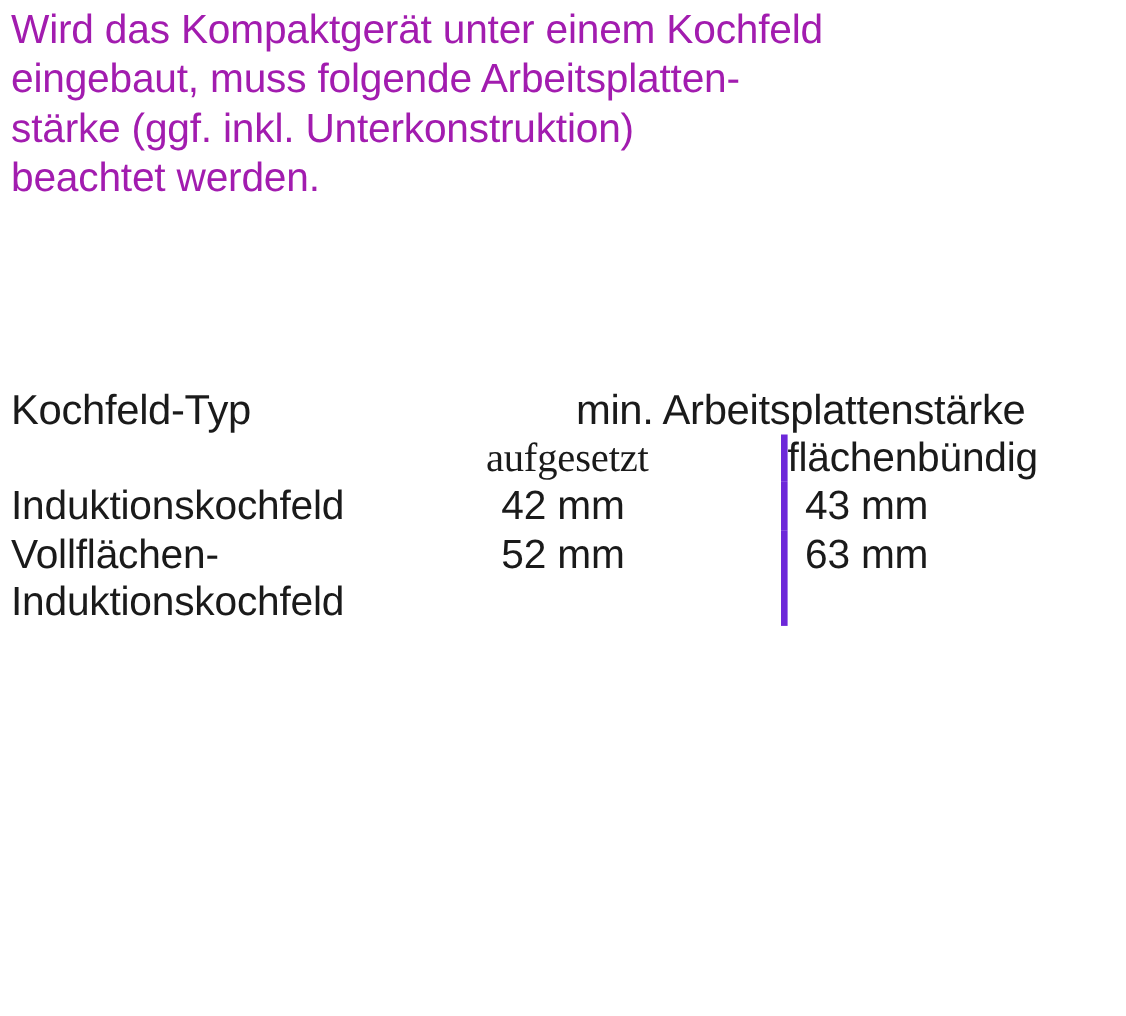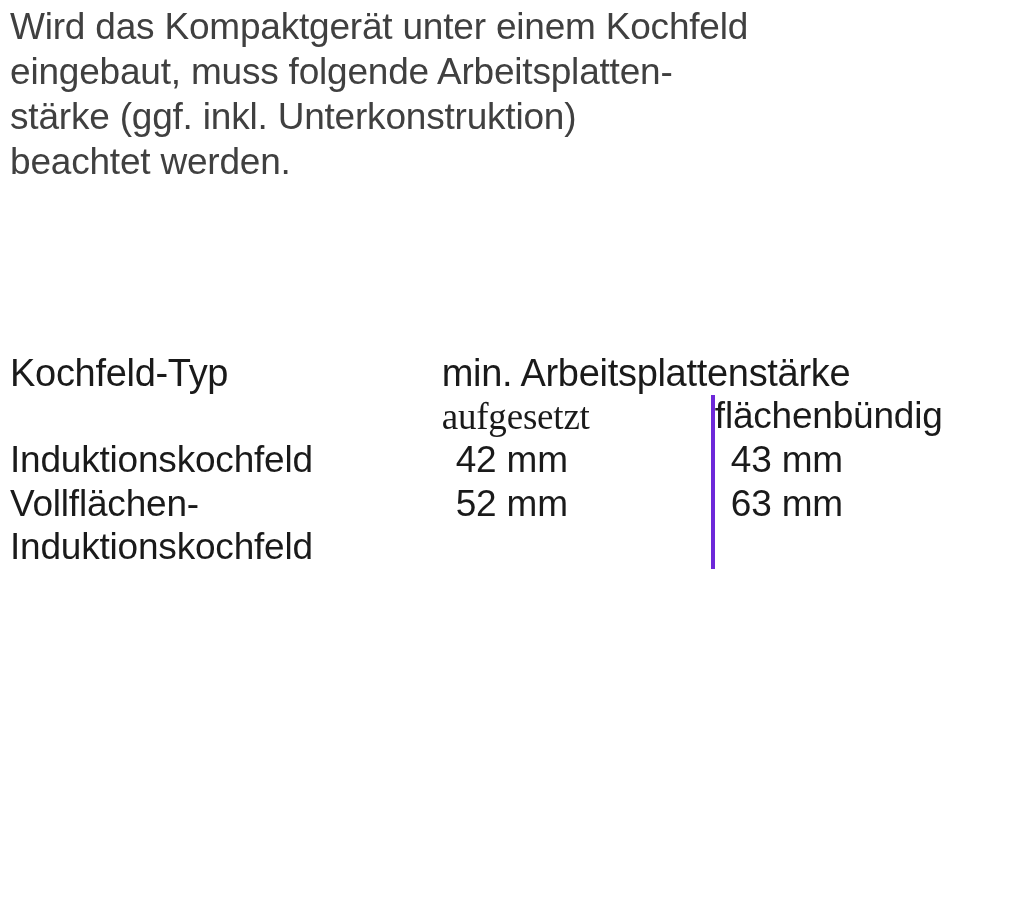--- a/index.html
+++ b/index.html
@@ -21,21 +21,21 @@
     box-sizing: border-box;
     padding: 0 10px;
   }
   .intro {
     margin: 0;
     padding-top: 4px;
     font-size: 37px;
     line-height: 1.22;
     font-weight: 400;
     letter-spacing: -0.2px;
-    color: #404040;
+    color: #a21caf;
     white-space: pre-line;
   }
   .table-wrap {
     position: absolute;
     left: 10px;
     right: 10px;
     top: 352px;
   }
   table.spec {
     width: 100%;
@@ -54,32 +54,32 @@
   .col-sub1   { width: 270px; }
   .col-sub2   { width: 300px; }
 
   .hdr-main th {
     font-weight: 700;
     font-size: 38px;
     padding-bottom: 56px;
     letter-spacing: -0.3px;
   }
   .hdr-main .hdr-span {
-    text-align: left;
+    text-align: center;
   }
   .hdr-sub td {
     padding-bottom: 26px;
   }
   .sub-aufgesetzt {
     text-align: right;
     padding-right: 20px;
     font-family: Liberation Serif, serif;
   }
   .divider-cell {
-    border-left: 4px solid #6d28d9;
+    border-left: 6px solid #6d28d9;
     padding-left: 16px;
   }
   .row td {
     padding-bottom: 52px;
     line-height: 1.18;
   }
   .row td.value-left {
     padding-left: 14px;
   }
   .row td.value-right {

